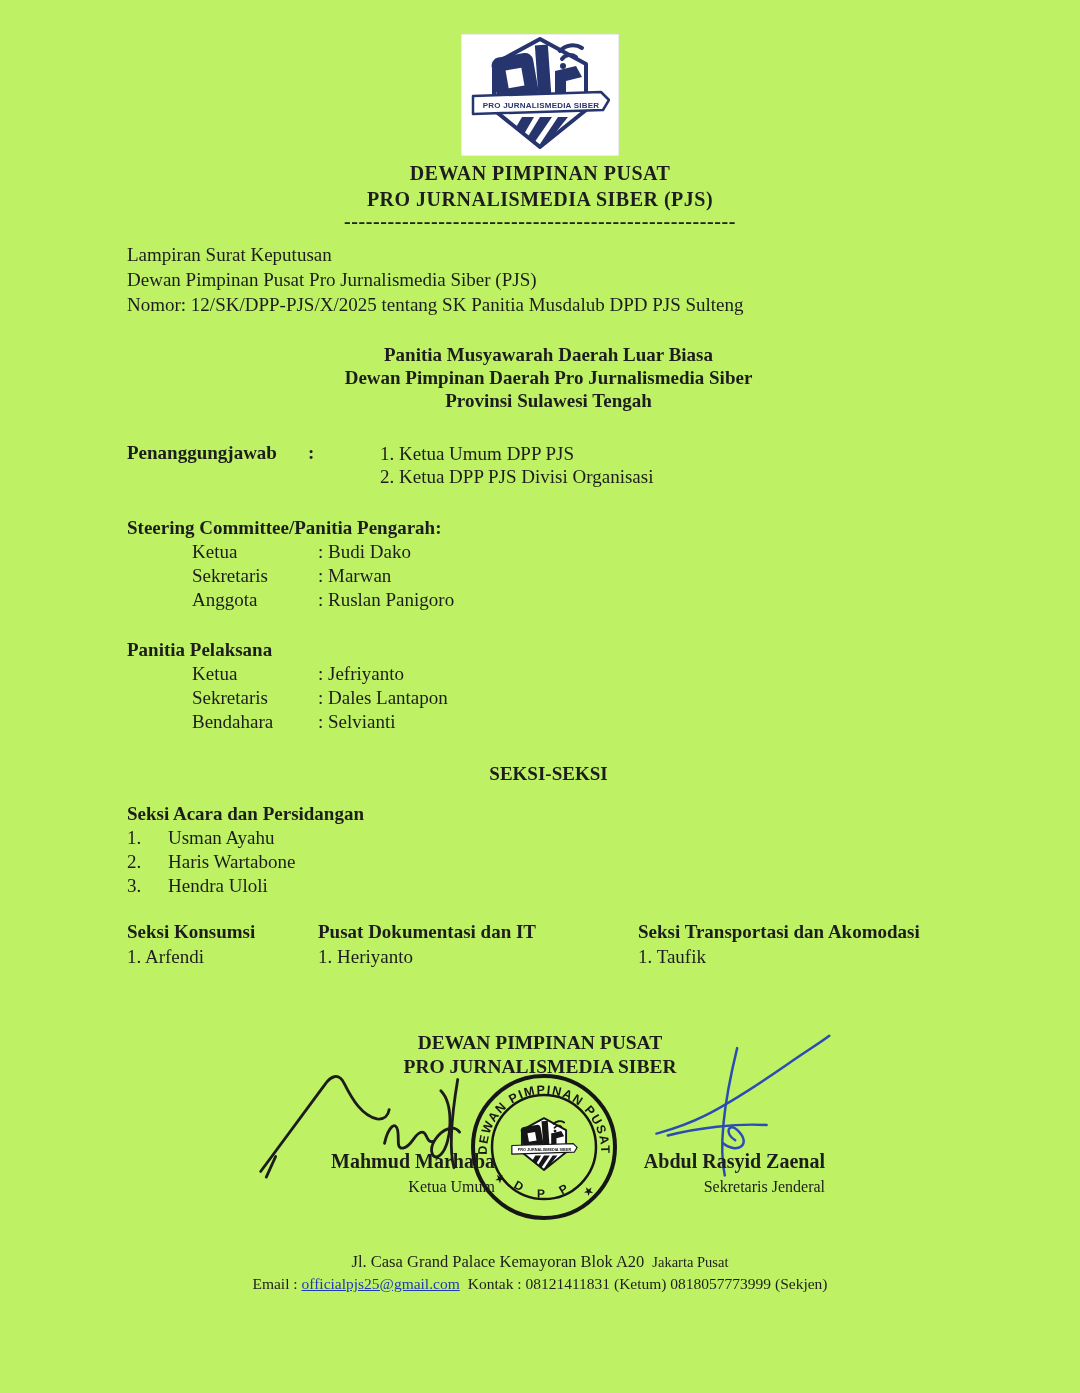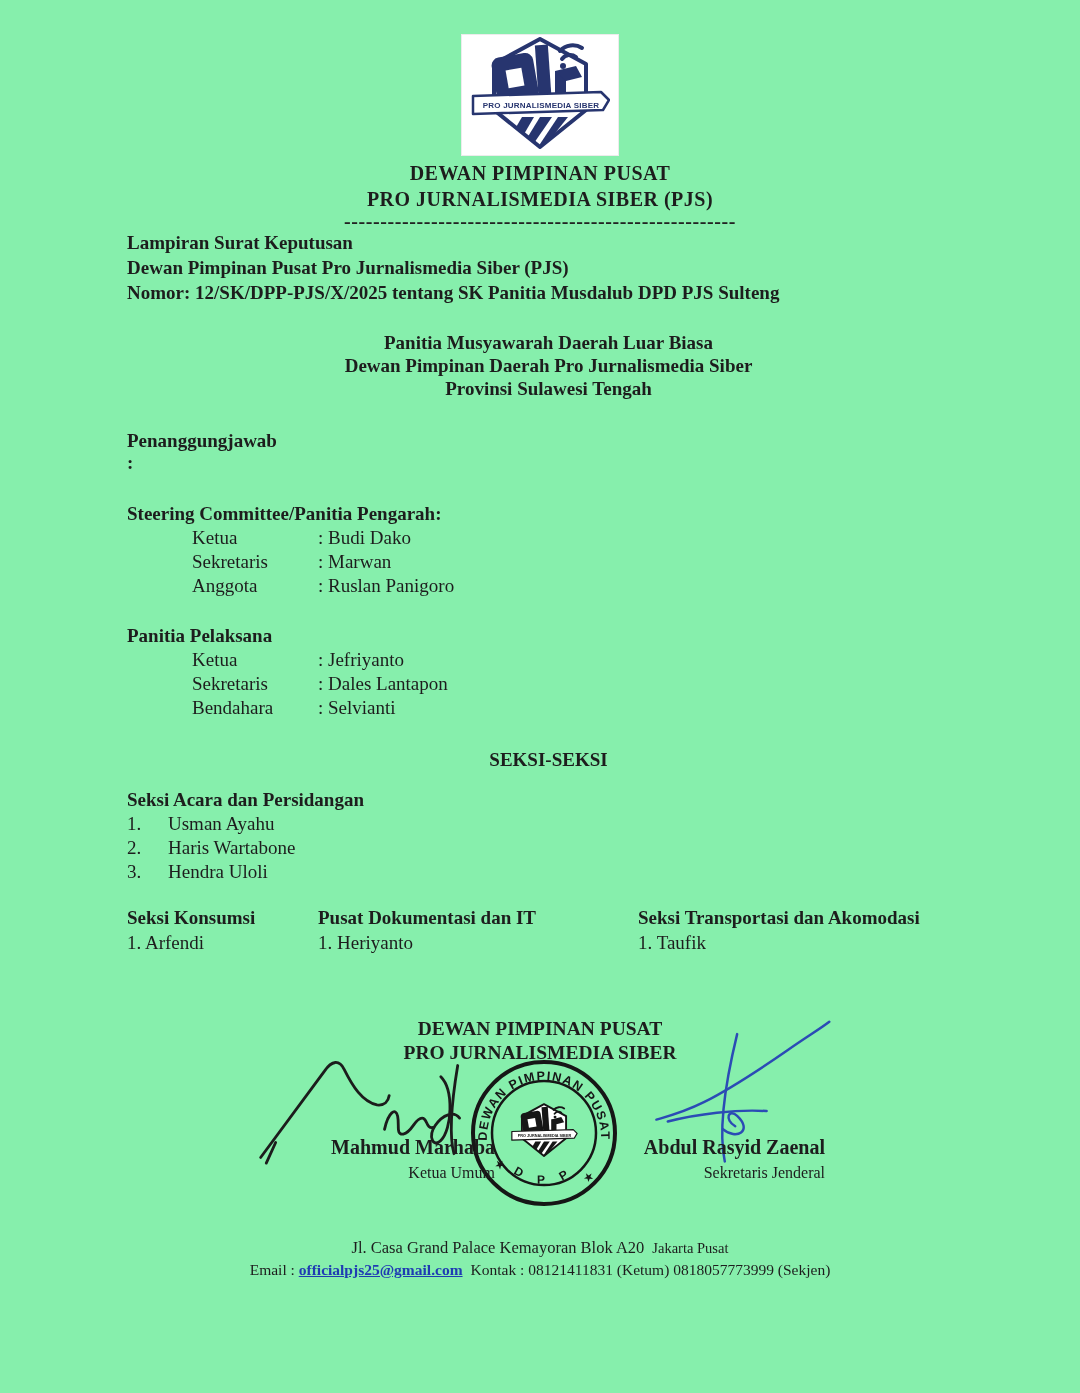--- a/index.html
+++ b/index.html
@@ -1,30 +1,30 @@
 <!DOCTYPE html>
 <html><head>
 <meta charset="utf-8">
 <style>
   html,body{margin:0;padding:0;background:#fff;}
   .page{
-    width:1080px;height:1393px;position:relative;background:#86efac;
+    width:1080px;height:1393px;position:relative;background:#bef264;
     font-family:"Liberation Serif", serif;color:#1d1d1d;overflow:hidden;
   }
   
   .header{text-align:center;padding-top:34px;}
   .logo-box{display:inline-block;border:1px solid #ececec;background:#fff;padding:2px 8px;}
   .org-line{font-size:20px;font-weight:bold;letter-spacing:0.5px;line-height:26px;}
   .org-line.first{margin-top:4px;}
   .separator{font-size:20px;font-weight:bold;letter-spacing:0.6px;line-height:18px;color:#222;}
   
   .content{padding:0 110px 0 127px;font-size:19px;}
-  .intro{margin-top:0;font-weight:bold;line-height:25px;}
+  .intro{margin-top:12px;font-weight:normal;line-height:25px;}
   .doc-title{margin-top:26px;text-align:center;font-weight:bold;line-height:23px;}
-  .pj-row{margin-top:30px;display:flex;align-items:flex-start;flex-direction:column;}
+  .pj-row{margin-top:30px;display:flex;align-items:flex-start;}
   .pj-label{font-weight:bold;width:181px;flex:none;}
   .pj-colon{font-weight:bold;width:72px;flex:none;}
   .pj-items{line-height:23px;}
   .section{margin-top:26px;}
   .section.steering{margin-top:28px;}
   .section-heading{font-weight:bold;line-height:24px;}
   .kv-row{display:flex;padding-left:65px;line-height:24px;}
   .kv-role{width:126px;flex:none;}
   .seksi-title{margin-top:28px;text-align:center;font-weight:bold;line-height:24px;}
   .acara{margin-top:16px;}
@@ -45,21 +45,21 @@
   .sig-name-box{position:absolute;top:118px;width:240px;text-align:right;z-index:3;}
   .sig-name-box.left{left:255px;}
   .sig-name-box.right{left:585px;}
   .sig-name{font-weight:bold;font-size:20px;line-height:25px;}
   .sig-title{font-size:16px;line-height:26px;font-family:Liberation Serif, serif;}
   
   .footer{text-align:center;margin-top:20px;line-height:22px;}
   .footer-line1{font-size:16.5px;}
   .footer-city{font-size:14.5px;}
   .footer-line2{font-size:15.5px;}
-  .email-link{color:#1f3bb3;text-decoration:underline;cursor:pointer;font-weight:bold;}
+  .email-link{color:#1f3bb3;text-decoration:underline;cursor:pointer;}
   .fspace{display:inline-block;width:8px;}
 </style>
 </head>
 <body>
 
 <svg width="0" height="0" style="position:absolute" aria-hidden="true">
   <defs>
     <clipPath id="hexclip">
       <polygon points="70,2 116,27 116,73 70,110 24,73 24,27"></polygon>
     </clipPath>
@@ -111,20 +111,24 @@
 
     <div class="doc-title">
       <div>Panitia Musyawarah Daerah Luar Biasa</div>
       <div>Dewan Pimpinan Daerah Pro Jurnalismedia Siber</div>
       <div>Provinsi Sulawesi Tengah</div>
     </div>
 
     <div class="pj-row">
       <span class="pj-label">Penanggungjawab</span>
       <span class="pj-colon">:</span>
+      <span class="pj-items">
+        <div>1. Ketua Umum DPP PJS</div>
+        <div>2. Ketua DPP PJS Divisi Organisasi</div>
+      </span>
     </div>
 
     <div class="section steering">
       <div class="section-heading">Steering Committee/Panitia Pengarah:</div>
       <div class="kv-row">
         <span class="kv-role">Ketua</span>
         <span class="kv-value">: Budi Dako</span>
       </div>
       <div class="kv-row">
         <span class="kv-role">Sekretaris</span>

